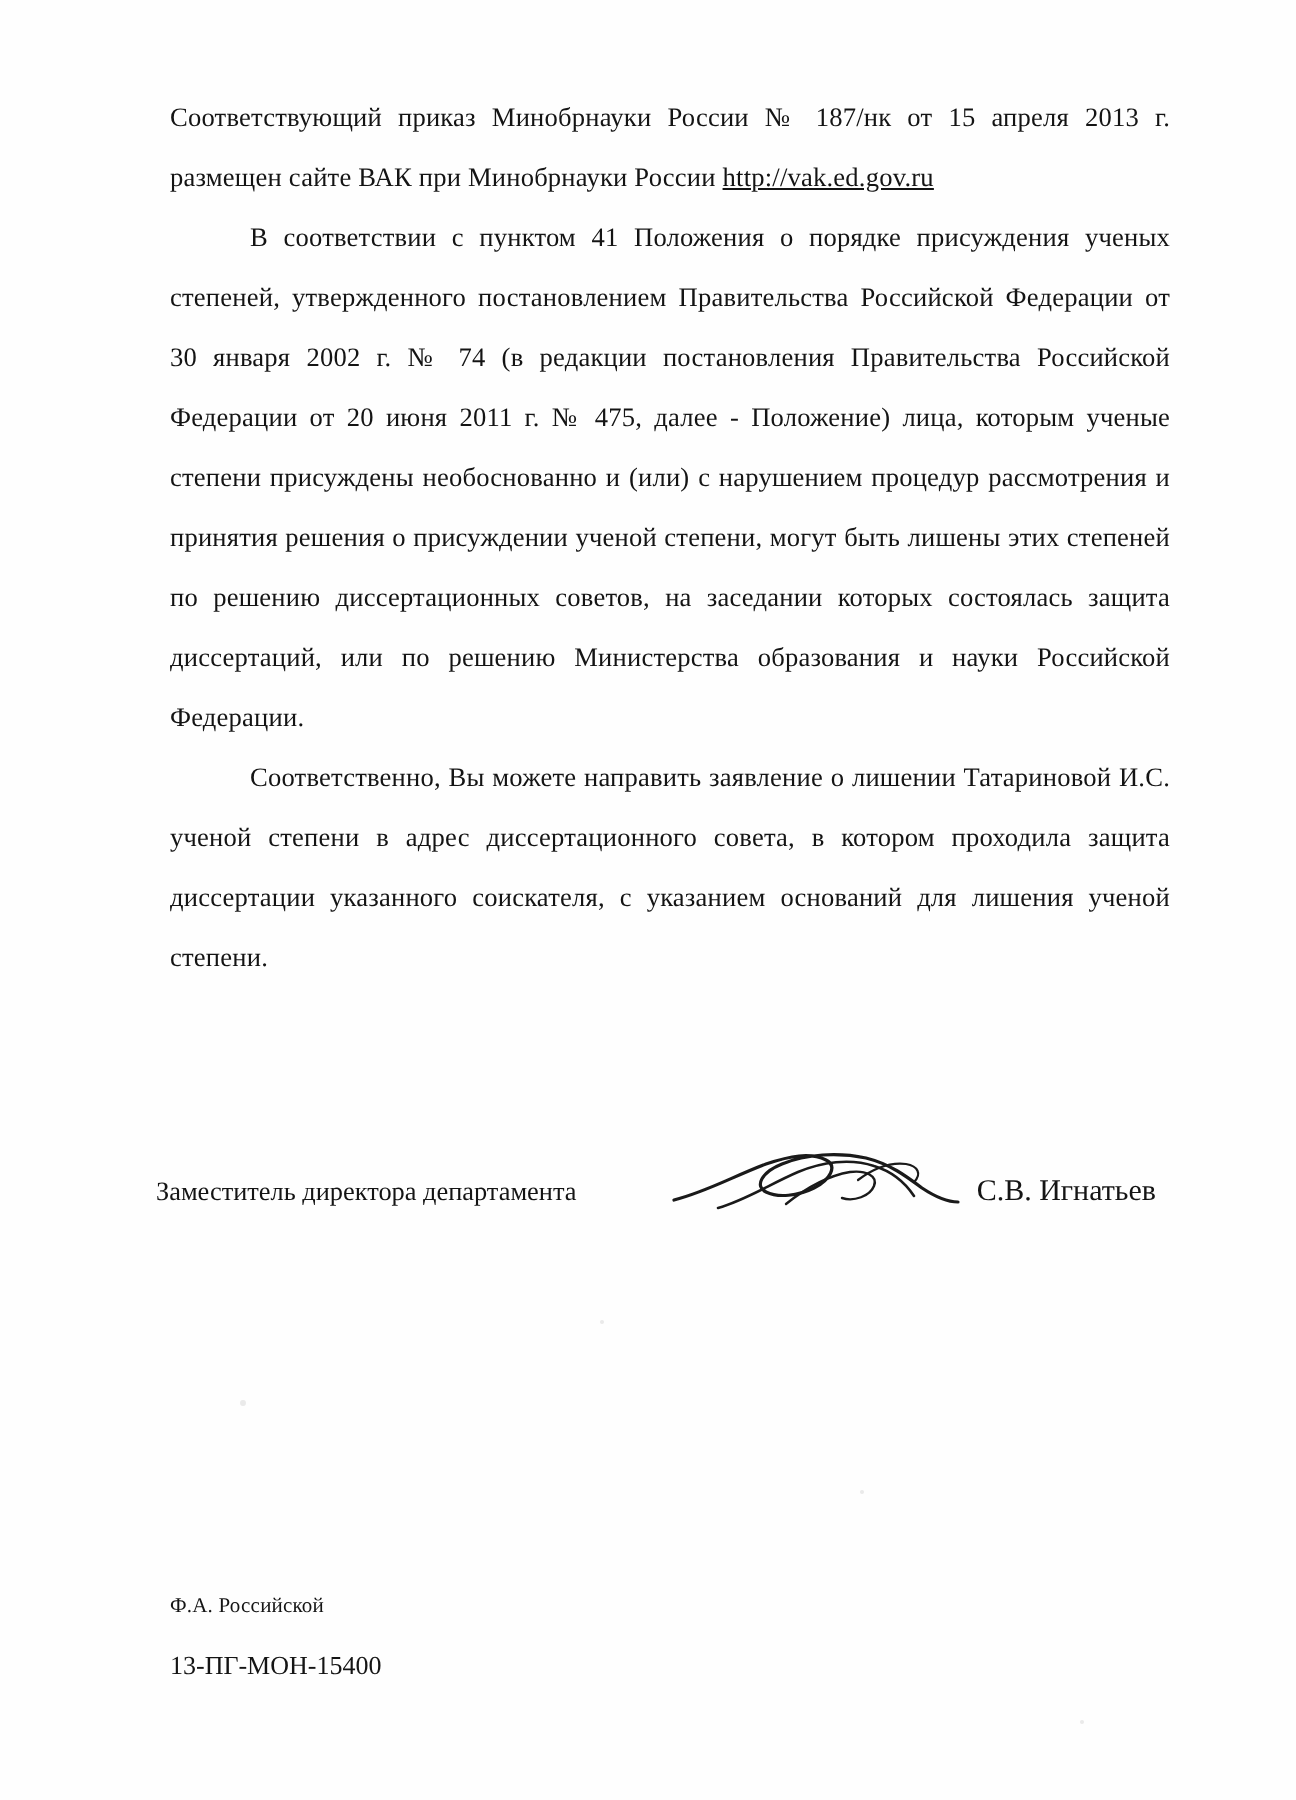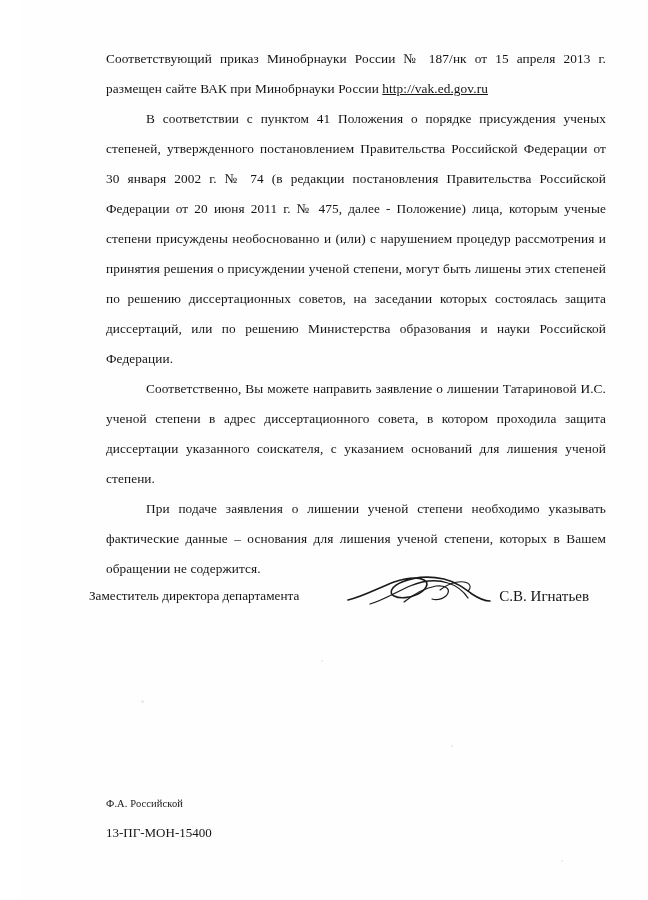--- a/index.html
+++ b/index.html
@@ -12,21 +12,20 @@
     background: #ffffff;
     font-family: "Liberation Serif", serif;
     color: #141414;
     overflow: hidden;
     position: relative;
   }
   .page {
     position: absolute;
     inset: 0;
     background: #fefefe;
-    margin-left: 21px;
   }
   .content {
     position: absolute;
     left: 85px;
     top: 44px;
     width: 500px;
   }
   p.para {
     margin: 0 0 0 0;
     font-size: 13.3px;
@@ -38,21 +37,21 @@
   p.para.no-indent {
     text-indent: 0;
   }
   .link {
     text-decoration: underline;
   }
 
   
   .sign-row {
     position: absolute;
-    left: 68px;
+    left: 78px;
     top: 582px;
     width: 500px;
     height: 40px;
   }
   .sign-left {
     position: absolute;
     left: 0;
     top: 6px;
     font-size: 13.2px;
   }
@@ -104,21 +103,20 @@
 <div class="page">
 
   <div class="content">
 
     <p class="para no-indent"><span>Соответствующий приказ Минобрнауки России № 187/нк от 15 апреля 2013 г. размещен сайте ВАК при Минобрнауки России </span><span class="link">http://vak.ed.gov.ru</span></p>
 
     <p class="para">В соответствии с пунктом 41 Положения о порядке присуждения ученых степеней, утвержденного постановлением Правительства Российской Федерации от 30 января 2002 г. № 74 (в редакции постановления Правительства Российской Федерации от 20 июня 2011 г. № 475, далее - Положение) лица, которым ученые степени присуждены необоснованно и (или) с нарушением процедур рассмотрения и принятия решения о присуждении ученой степени, могут быть лишены этих степеней по решению диссертационных советов, на заседании которых состоялась защита диссертаций, или по решению Министерства образования и науки Российской Федерации.</p>
 
     <p class="para">Соответственно, Вы можете направить заявление о лишении Татариновой И.С. ученой степени в адрес диссертационного совета, в котором проходила защита диссертации указанного соискателя, с указанием оснований для лишения ученой степени.</p>
 
-    <p class="para">При подаче заявления о лишении ученой степени необходимо указывать фактические данные – основания для лишения ученой степени, которых в Вашем обращении не содержится.</p>
 
   </div>
 
   <div class="sign-row">
     <div class="sign-left">Заместитель директора департамента</div>
     <div class="signature">
       <svg width="150" height="46" viewBox="0 0 150 46" fill="none" xmlns="http://www.w3.org/2000/svg">
         <path d="M4 30 C 20 26, 34 18, 50 12 C 62 8, 72 6, 80 10 C 86 13, 82 20, 74 24 C 66 28, 56 29, 50 26 C 44 23, 48 16, 58 12 C 70 7, 86 6, 100 9 C 112 12, 120 18, 128 24 C 134 28, 140 31, 146 31" stroke="#1a1a1a" stroke-width="1.6" stroke-linecap="round" fill="none"></path>
         <path d="M26 34 C 40 30, 52 22, 66 16 C 78 11, 92 9, 104 13 C 114 16, 120 22, 124 28" stroke="#1a1a1a" stroke-width="1.3" stroke-linecap="round" fill="none"></path>
         <path d="M60 32 C 70 24, 80 18, 92 16 C 100 15, 106 18, 104 23 C 102 28, 94 31, 88 29" stroke="#1a1a1a" stroke-width="1.2" stroke-linecap="round" fill="none"></path>

